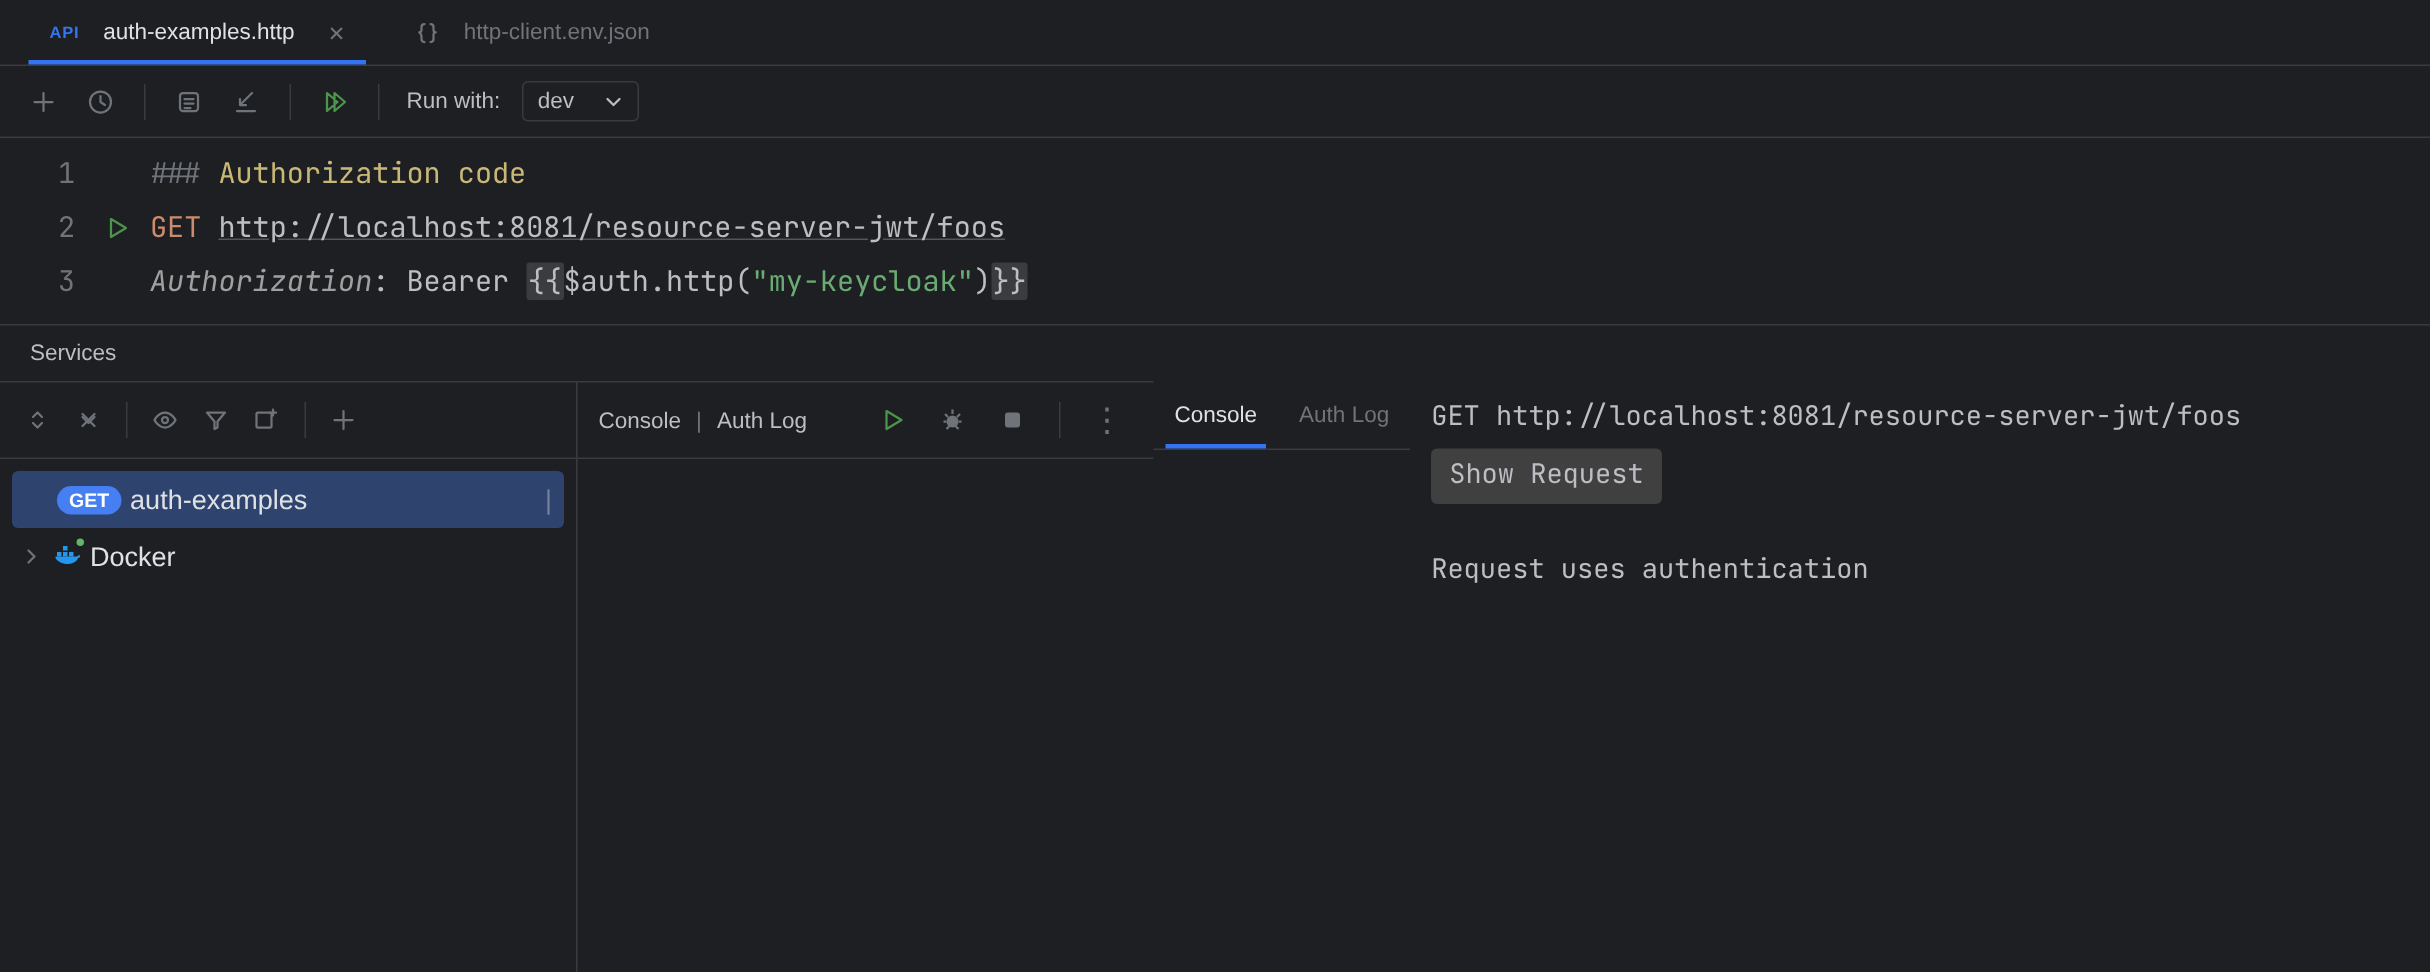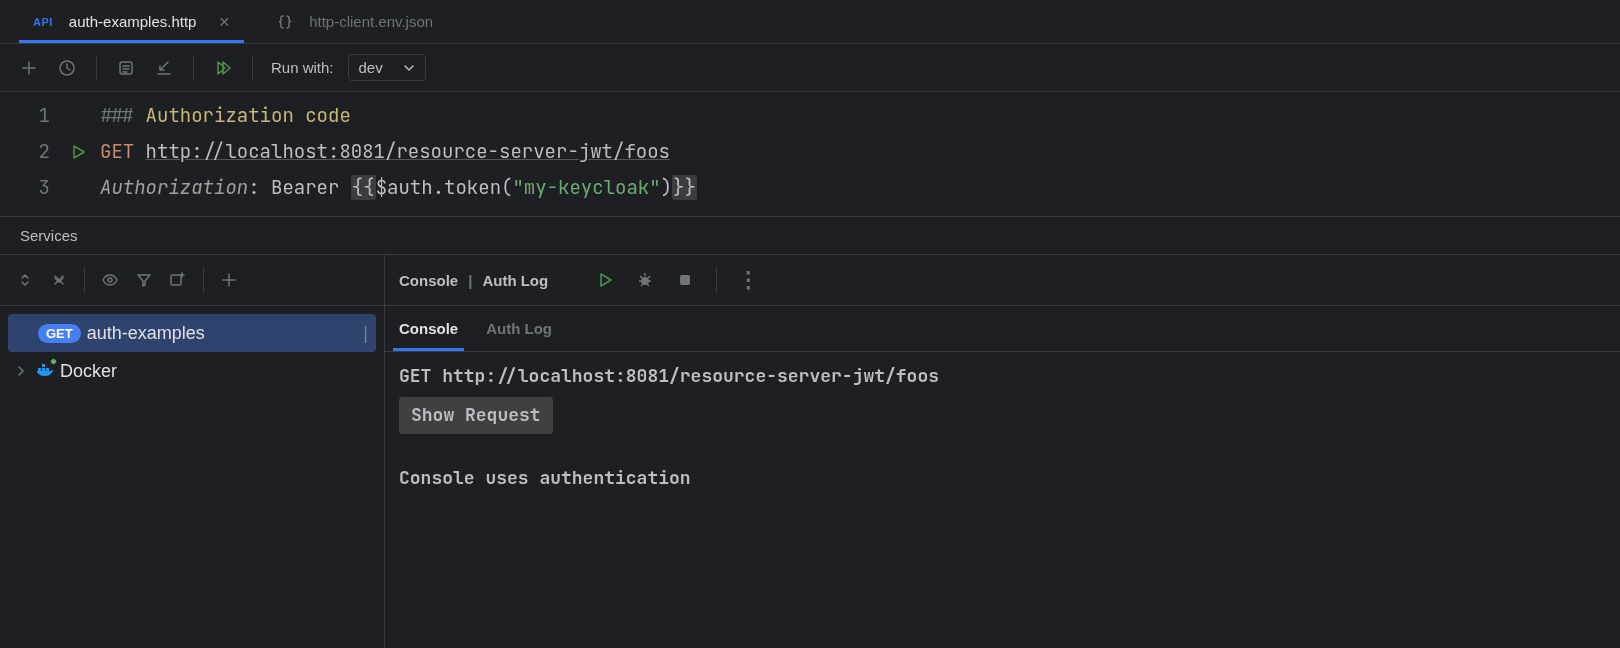--- a/index.html
+++ b/index.html
@@ -169,21 +169,21 @@
     background: var(--pill-blue);
     color: #fff;
     font-size: 13px; font-weight:700;
     padding: 2px 8px;
     border-radius: 10px;
   }
   .tree-label { color: var(--text-bright); }
   .tree-caret { margin-left:auto; margin-right:8px; color: var(--text); opacity:.5;}
   .docker-icon { color:#2496ed; }
 
-  .svc-right { flex:1; display:flex; flex-direction:column; min-width:0;font-weight:bold; }
+  .svc-right { flex:1; display:flex; min-width:0; }
   .console-toolbar {
     display:flex; align-items:center;
     height:52px;
     padding: 0 14px;
     gap: 6px;
     border-top:1px solid var(--border);
     border-bottom:1px solid var(--border);
   }
   .console-toolbar .label { color: var(--text); }
   .console-toolbar .sep-pipe { color: var(--text-dim); margin: 0 4px; }
@@ -293,21 +293,21 @@
         <div class="gutter-icon">
           <svg width="16" height="16" viewBox="0 0 16 16" fill="none" stroke="#4b954c" stroke-width="1.5" stroke-linejoin="round">
             <path d="M4 2l10 6-10 6z"></path>
           </svg>
         </div>
         <div class="code"><span class="tok-method">GET </span><span class="tok-url">http://localhost:8081/resource-server-jwt/foos</span></div>
       </div>
       <div class="line">
         <div class="gutter-num">3</div>
         <div class="gutter-icon"></div>
-        <div class="code"><span class="tok-header-name">Authorization</span><span class="tok-header-sep">: </span><span class="tok-plain">Bearer </span><span class="tok-mustache">{{</span><span class="tok-var">$auth.token(</span><span class="tok-string">"my-keycloak"</span><span class="tok-var">)</span><span class="tok-mustache">}}</span></div>
+        <div class="code"><span class="tok-header-name">Authorization</span><span class="tok-header-sep">: </span><span class="tok-plain">Bearer </span><span class="tok-mustache">{{</span><span class="tok-var">$auth.http(</span><span class="tok-string">"my-keycloak"</span><span class="tok-var">)</span><span class="tok-mustache">}}</span></div>
       </div>
     </div>
 
   <div class="services">
     <div class="services-title">Services</div>
     <div class="services-body">
 
       <div class="svc-left">
         <div class="svc-toolbar">
           <div class="icon-btn">
@@ -411,19 +411,19 @@
               <span>Console</span>
             </div>
           <div class="ctab">
               <span>Auth Log</span>
             </div>
         </div>
         <div class="console-body">
           <div>GET http://localhost:8081/resource-server-jwt/foos</div>
           <div class="show-request">Show Request</div>
           <div style="height:16px"></div>
-          <div>Console uses authentication</div>
+          <div>Request uses authentication</div>
         </div>
       </div>
     </div>
   </div>
 
 </div>
 
 </body></html>

